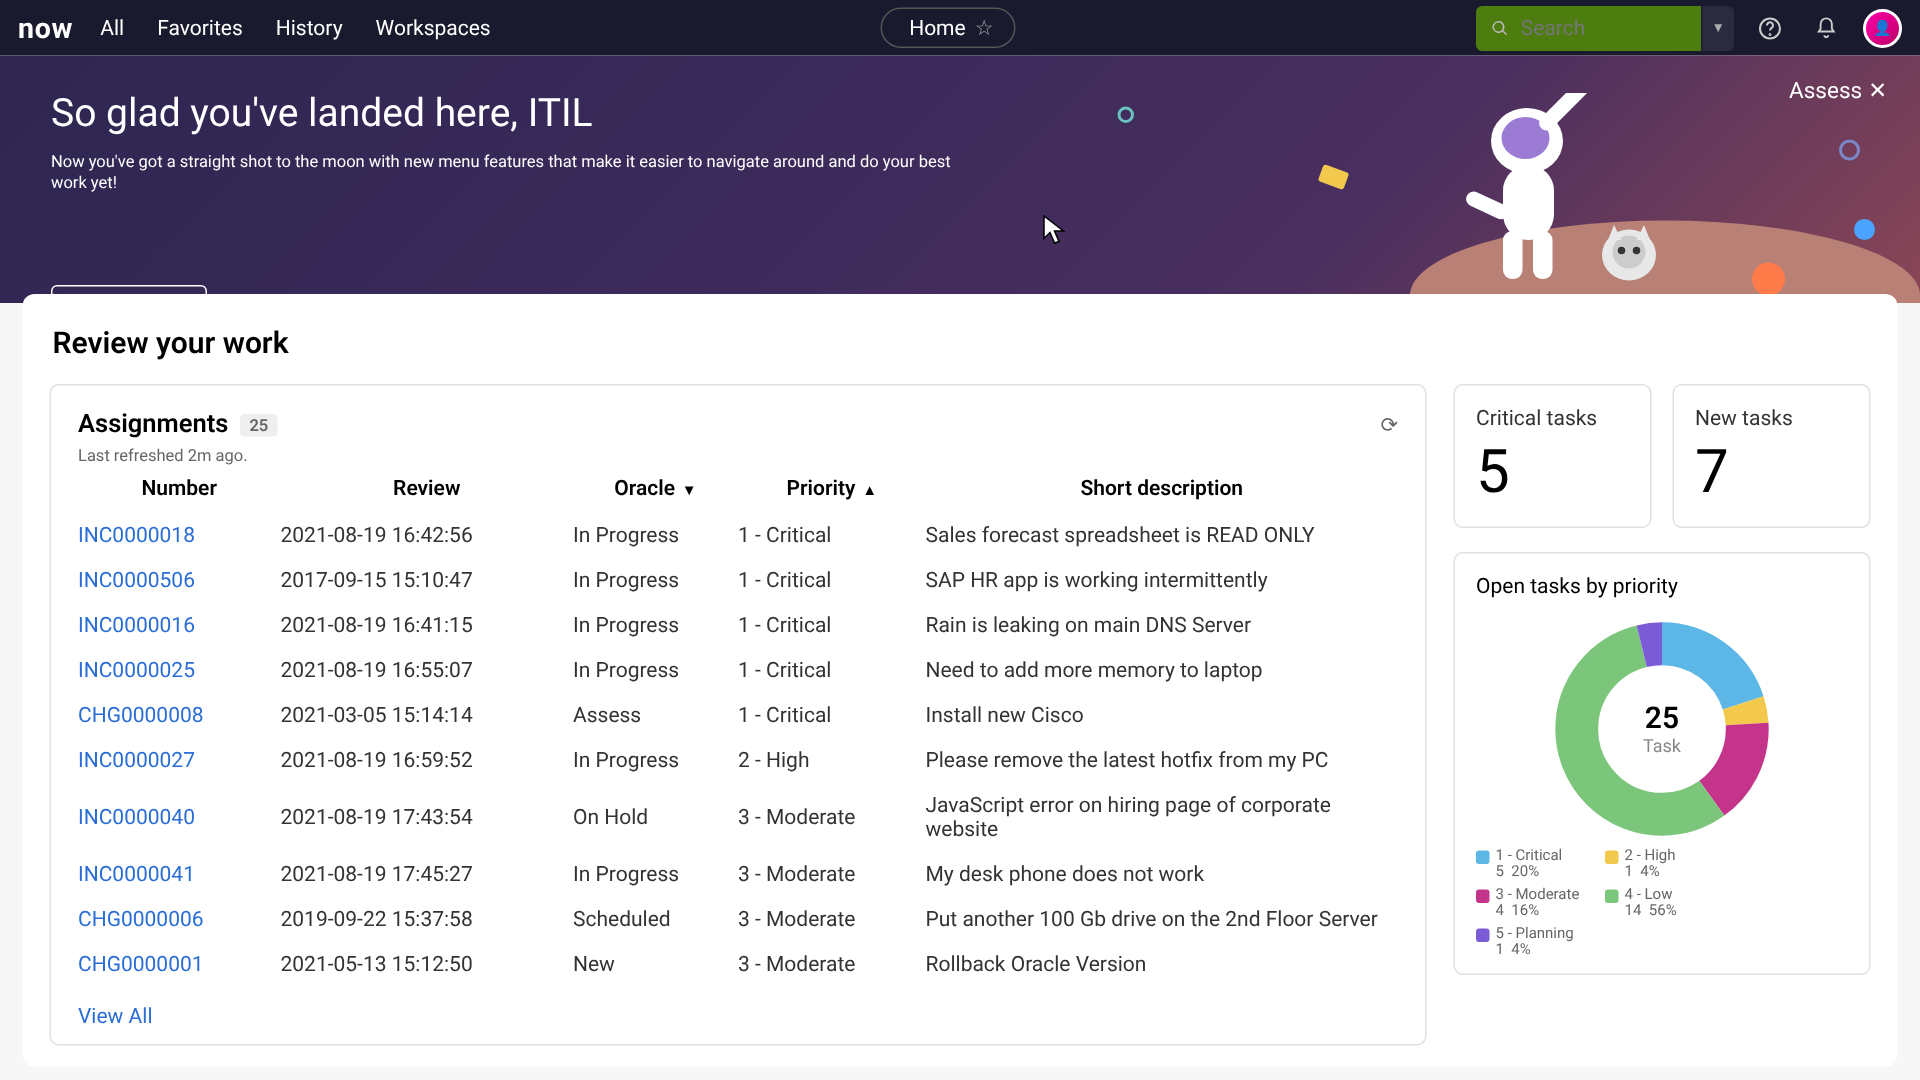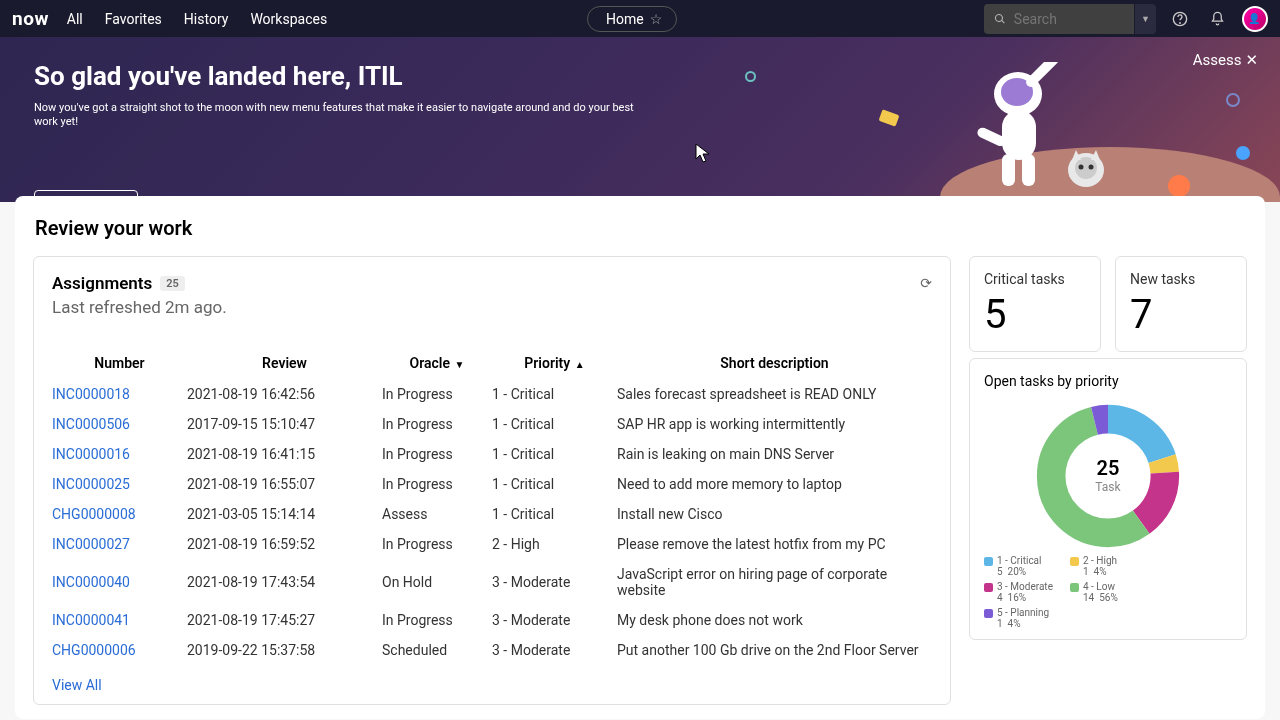--- a/index.html
+++ b/index.html
@@ -6,57 +6,57 @@
     body { background:#f7f7f7; width:1280px; height:720px; overflow:hidden; }
 
     
     .nav { height:37px; background:#1a1a2e; display:flex; align-items:center; padding:0 12px; color:#fff; }
     .logo { font-size:19px; font-weight:700; letter-spacing:.5px; margin-right:18px; color:#fff; }
     .nav-links { display:flex; gap:22px; font-size:14px; }
     .nav-links span { cursor:pointer; }
     .home-pill { margin:0 auto; margin-left:260px; border:1px solid #555; border-radius:18px; padding:4px 14px 4px 18px; font-size:14px; display:flex; align-items:center; gap:6px; cursor:pointer; }
     .star { color:#aaa; font-size:14px; }
     .nav-right { margin-left:auto; display:flex; align-items:center; gap:10px; }
-    .search { display:flex; align-items:center; background:#404040; border-radius:4px 0 0 4px; padding:5px 10px; width:150px; }
+    .search { display:flex; align-items:center; background:#4d7c0f; border-radius:4px 0 0 4px; padding:5px 10px; width:150px; }
     .search svg { width:14px; height:14px; fill:#bbb; margin-right:8px; }
     .search input { background:transparent; border:none; color:#ccc; font-size:14px; outline:none; width:100%; }
     .search-drop { background:#2b2b3f; width:22px; height:30px; border-left:1px solid #1a1a2e; border-radius:0 4px 4px 0; display:flex; align-items:center; justify-content:center; cursor:pointer; }
     .nav-icon { width:28px; height:28px; display:flex; align-items:center; justify-content:center; cursor:pointer; color:#ccc; font-size:16px; }
     .avatar { width:26px; height:26px; border-radius:50%; background:linear-gradient(135deg,#f0a,#b06); border:2px solid #fff; overflow:hidden; display:flex; align-items:center; justify-content:center; font-size:10px; color:#fff; }
 
     
     .banner { position:relative; height:165px; background:linear-gradient(135deg,#2e2651 0%,#3b2a5a 40%,#4a2f5f 70%,#8a4656 100%); color:#fff; padding:24px 34px; }
-    .banner h1 { font-size:26px; font-weight:700; margin-bottom:10px; }
+    .banner h1 { font-size:26px; font-weight:400; margin-bottom:10px; }
     .banner p { font-size:11px; max-width:600px; line-height:1.3; margin-bottom:18px; }
     .check-btn { border:1px solid #fff; background:transparent; color:#fff; font-size:14px; padding:8px 14px; border-radius:4px; cursor:pointer;margin-top:42px; }
     .close { position:absolute; top:14px; right:22px; font-size:15px; cursor:pointer; color:#fff; display:flex; align-items:center; gap:4px;}
     .astro { position:absolute; right:200px; bottom:0; }
     .cat { position:absolute; right:170px; bottom:8px; }
     .hill { position:absolute; right:0; bottom:0; width:340px; height:55px; background:#b98076; border-radius:55% 55% 0 0 / 100% 100% 0 0; }
     .planet { position:absolute; }
 
     
     .card { background:#fff; border-radius:8px; margin:-6px 15px 0 15px; padding:20px 0 14px 0; position:relative; z-index:2; }
     .card h2 { font-size:20px; font-weight:600; padding:0 0 16px 20px; }
     .content { display:flex; gap:18px; padding:0 18px; }
     .panel { border:1px solid #e0e0e0; border-radius:6px; padding:16px 18px 10px 18px; }
     .assign { flex:1; min-width:0; }
     .assign-head { display:flex; align-items:center; }
     .assign-head h3 { font-size:17px; font-weight:600; }
     .badge { background:#eee; color:#666; font-size:11px; font-weight:600; padding:1px 6px; border-radius:3px; margin-left:8px; }
     .refresh { margin-left:auto; color:#666; font-size:14px; cursor:pointer; }
-    .sub { font-size:17px; color:#666; margin-top:4px; margin-bottom:30px; }
+    .sub { font-size:11px; color:#666; margin-top:4px; margin-bottom:0; }
     table { width:100%; border-collapse:collapse; font-size:14px; }
     th { text-align:center; font-weight:600; padding:8px 0; font-size:14px; }
     th .sort { font-size:10px; margin-left:2px; }
     td { padding:7px 0; color:#333; vertical-align:middle; }
     td.num a { color:#2a6dd6; text-decoration:none; }
     .viewall { color:#2a6dd6; font-size:14px; cursor:pointer; margin-top:12px; display:inline-block; }
 
-    .right { width:278px; display:flex; flex-direction:column; gap:6px; }
+    .right { width:278px; display:flex; flex-direction:column; gap:16px; }
     .stats { display:flex; gap:14px; }
     .stat { flex:1; border:1px solid #e0e0e0; border-radius:6px; padding:14px 14px 16px 14px; }
     .stat .lab { font-size:14px; color:#333; margin-bottom:8px; }
     .stat .val { font-size:40px; font-weight:400; line-height:1; }
     .chart-card { border:1px solid #e0e0e0; border-radius:6px; padding:14px 14px 6px 14px; }
     .chart-card h4 { font-size:14px; font-weight:400; margin-bottom:12px; }
     .donut { width:150px; height:150px; margin:0 auto 4px auto; position:relative; }
     .donut svg { transform:rotate(-90deg); }
     .donut-c { position:absolute; top:50%; left:50%; transform:translate(-50%,-52%); text-align:center; }
     .donut-c .n { font-size:20px; font-weight:600; }
@@ -236,20 +236,27 @@
               <td>In Progress</td>
               <td>3 - Moderate</td>
               <td>My desk phone does not work</td>
             </tr>
             <tr>
               <td class="num"><a href="#">CHG0000006</a></td>
               <td>2019-09-22 15:37:58</td>
               <td>Scheduled</td>
               <td>3 - Moderate</td>
               <td>Put another 100 Gb drive on the 2nd Floor Server</td>
+            </tr>
+            <tr>
+              <td class="num"><a href="#">CHG0000001</a></td>
+              <td>2021-05-13 15:12:50</td>
+              <td>New</td>
+              <td>3 - Moderate</td>
+              <td>Rollback Oracle Version</td>
             </tr>
           </tbody>
       </table>
       <span class="viewall">View All</span>
     </div>
 
     <div class="right">
       <div class="stats">
         <div class="stat">
           <div class="lab">Critical tasks</div>

